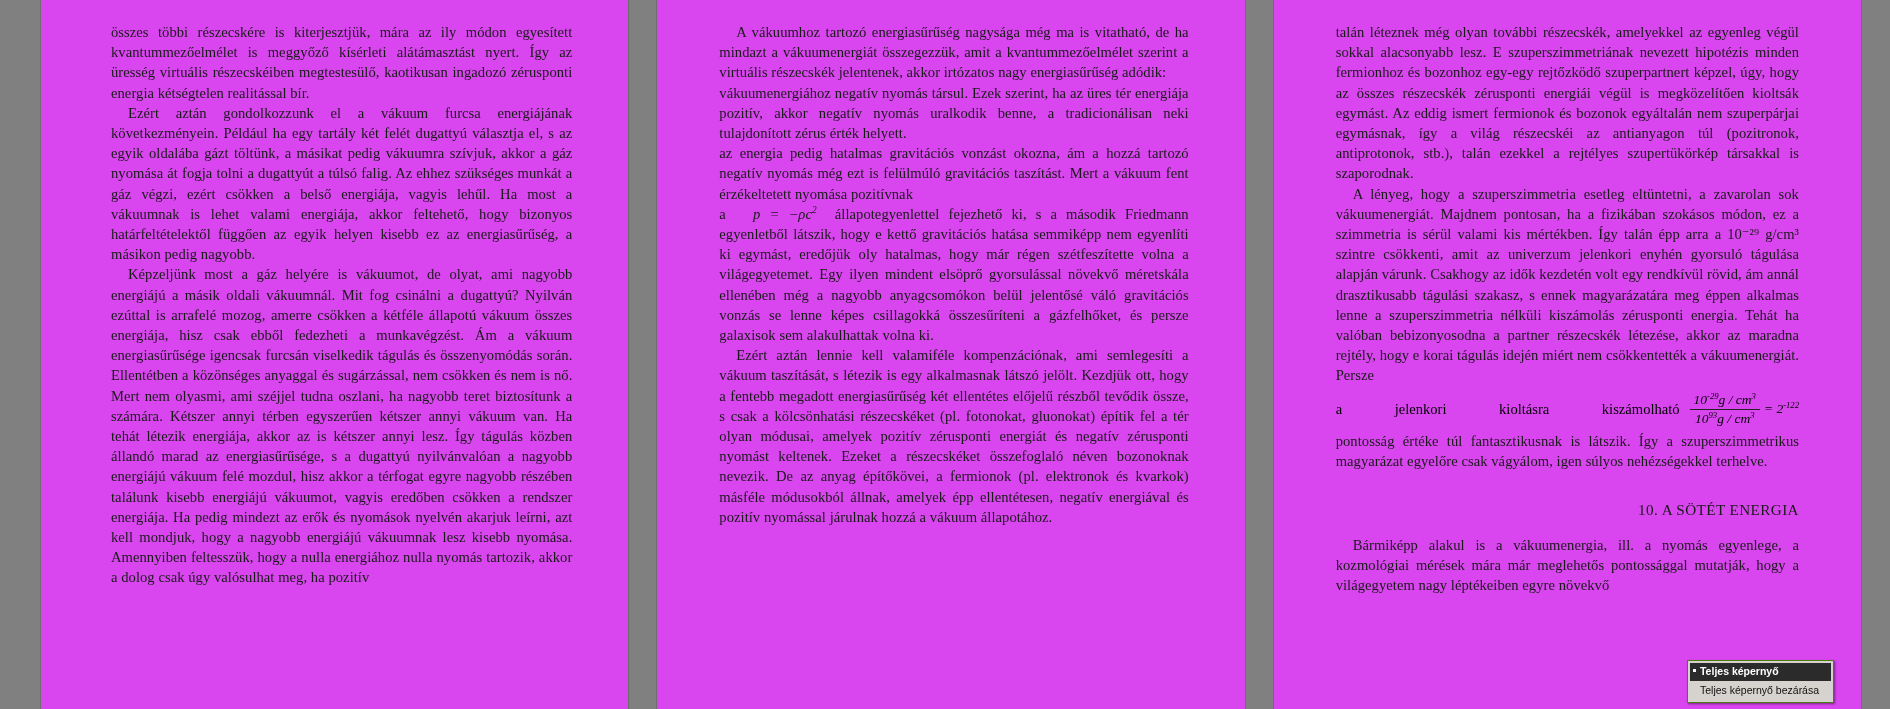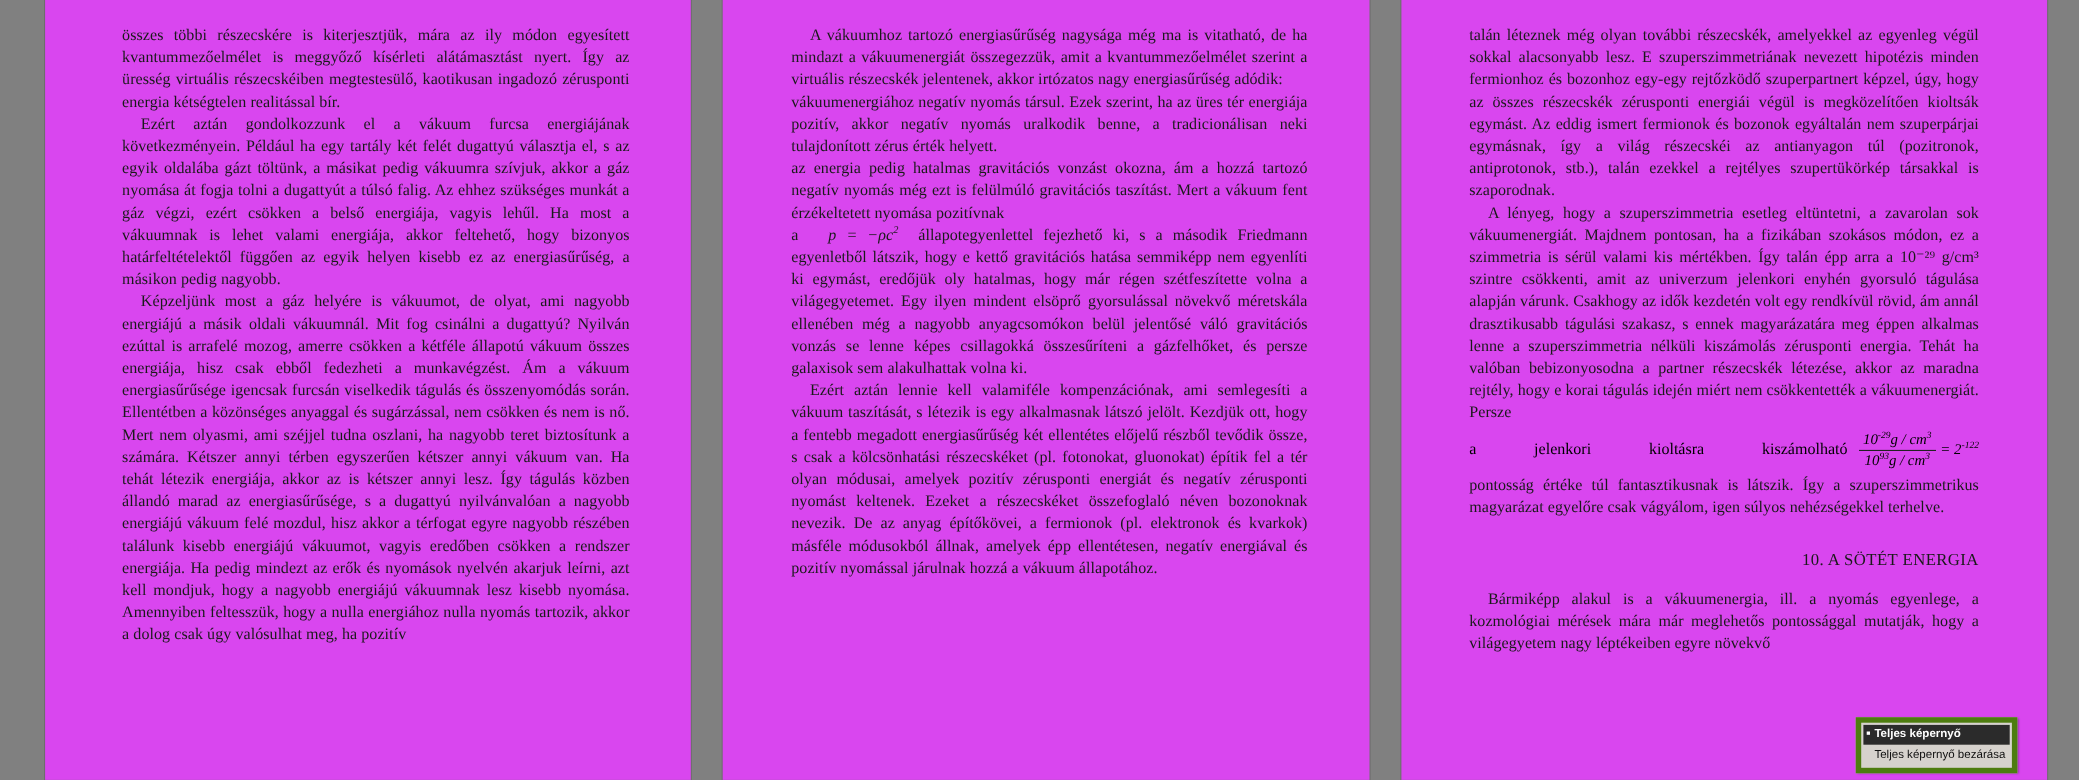--- a/index.html
+++ b/index.html
@@ -115,21 +115,21 @@
     color: #1a1a1a;
   }
 
   
   .context-menu {
     position: absolute;
     right: 27px;
     bottom: 6px;
     width: 147px;
     background: #d6d2cd;
-    border: 5px solid #4d7c0f;
+    border: 1px solid #4d7c0f;
     box-shadow: 1px 1px 2px rgba(0,0,0,0.45);
     padding: 2px;
     box-sizing: border-box;
     font-family: "Liberation Sans", "DejaVu Sans", sans-serif;
     z-index: 40;
   }
   .menu-item {
     font-size: 10.5px;
     padding: 2px 4px 3px 10px;
     color: #101010;

